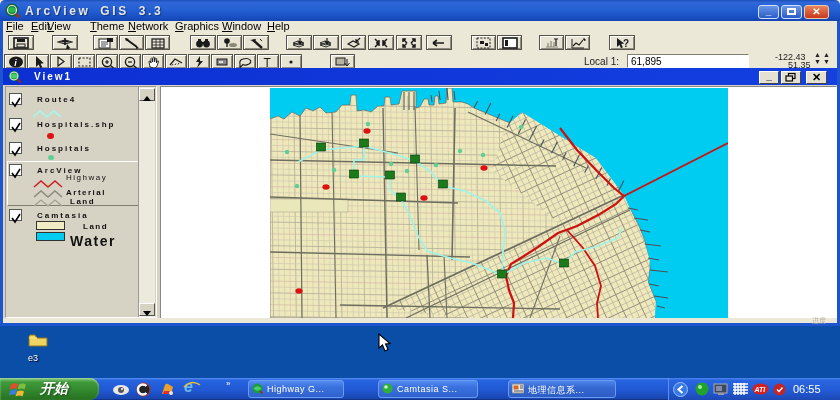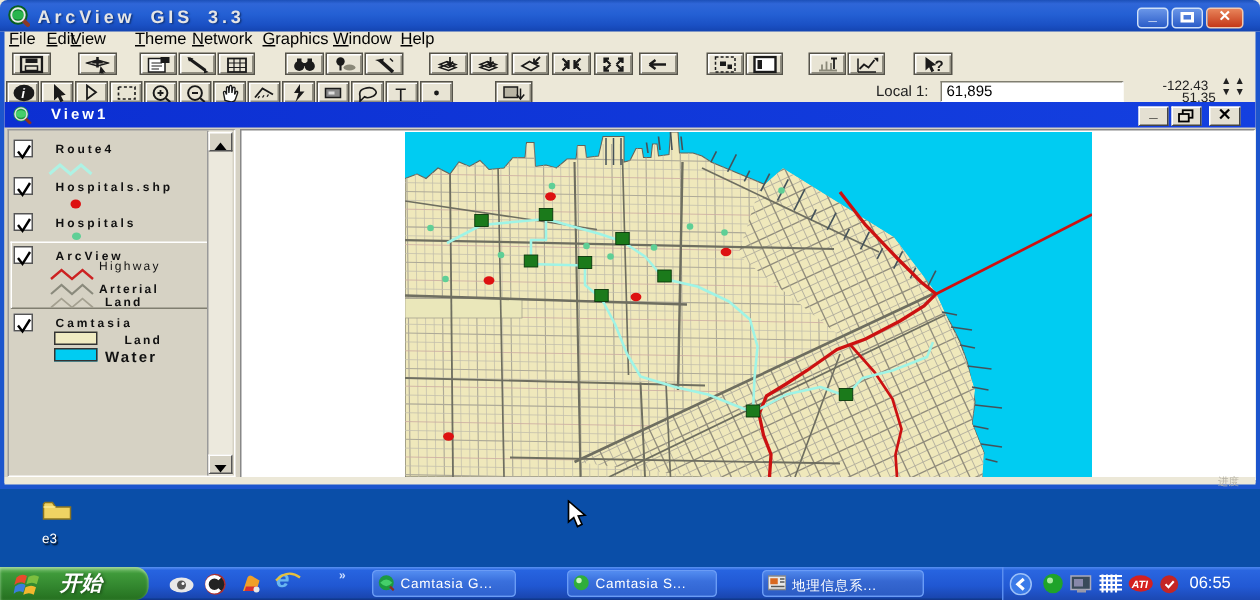--- a/index.html
+++ b/index.html
@@ -297,21 +297,21 @@
       <path d="M1 9 L8 3 L15 9 L22 3 L29 9" fill="none" stroke="#a4a090" stroke-width="1.1"></path>
     </svg></div>
 <div style="position:absolute;left:70px;top:197px;font-size:8px;font-weight:bold;letter-spacing:1.5px;color:#111;white-space:nowrap;">Land</div>
 <div style="position:absolute;left:9px;top:209px;width:13px;height:12px;background:#fff;border:1px solid #555;"><svg width="12" height="11" viewBox="0 0 12 11">
       <path d="M2 5 l3 4 l5 -8" stroke="#000" stroke-width="1.6" fill="none"></path>
     </svg></div>
 <div style="position:absolute;left:37px;top:211px;font-size:8px;font-weight:bold;letter-spacing:2px;color:#111;white-space:nowrap;">Camtasia</div>
 <div style="position:absolute;left:36px;top:221px;width:29px;height:9px;background:#f0ebc2;border:1px solid #333"></div>
 <div style="position:absolute;left:83px;top:222px;font-size:8px;font-weight:bold;letter-spacing:1.5px;color:#111;white-space:nowrap;">Land</div>
 <div style="position:absolute;left:36px;top:232px;width:29px;height:9px;background:#00ccf2;border:1px solid #333"></div>
-<div style="position:absolute;left:70px;top:233px;font-size:10px;font-weight:bold;letter-spacing:1.5px;color:#111;white-space:nowrap;">Water</div>
+<div style="position:absolute;left:70px;top:233px;font-size:14px;font-weight:bold;letter-spacing:1.5px;color:#111;white-space:nowrap;">Water</div>
 
 <div class="abs" style="left:138px;top:87px;width:17px;height:230px;background:#ece9dd;border-left:1px solid #999;"></div>
 <div class="abs" style="left:139px;top:88px;width:16px;height:13px;background:#d6d2c4;border:1px solid;border-color:#fff #555 #555 #fff;text-align:center;"><svg width="12" height="9" viewBox="0 0 12 9">
       <path d="M6 2 L10 7 L2 7 Z" fill="#000"></path>
     </svg></div>
 <div class="abs" style="left:139px;top:303px;width:16px;height:13px;background:#d6d2c4;border:1px solid;border-color:#fff #555 #555 #fff;text-align:center;"><svg width="12" height="9" viewBox="0 0 12 9">
       <path d="M2 2 L10 2 L6 7 Z" fill="#000"></path>
     </svg></div>
 
 <div class="abs" style="left:160px;top:86px;width:677px;height:234px;background:#fff;border:1px solid;border-color:#888 #fff #fff #888;"></div>
@@ -824,21 +824,21 @@
     <path d="M1 6 Q9 -2 17 4" stroke="#e8c03c" stroke-width="1.5" fill="none"></path>
   </svg>
 <span class="abs" style="left:226px;top:379px;color:#cfe0ff;font-size:8px;font-weight:bold;">»</span>
 
 <div class="abs" style="left:248px;top:380px;width:96px;height:18px;background:linear-gradient(180deg,#528cf0,#3a70dd 40%,#2f62cf);border-radius:3px;border:1px solid #6a9cf5;"></div>
 <svg width="11" height="11" style="position:absolute;left:252px;top:383px">
     <circle cx="5.5" cy="5.5" r="5" fill="#1c9a40"></circle>
     <path d="M1.5 5.5 q4-4.5 8 0 q-4 4.5-8 0" fill="#45cf6a"></path>
     <path d="M8 8 l2.5 2.5" stroke="#8a3020" stroke-width="1.6"></path>
   </svg>
-<span class="abs" style="left:267px;top:384px;color:#fff;font-size:9px;letter-spacing:0.5px;">Camtasia G...</span>
+<span class="abs" style="left:267px;top:384px;color:#fff;font-size:9px;letter-spacing:0.5px;">Highway G...</span>
 
 <div class="abs" style="left:378px;top:380px;width:100px;height:18px;background:linear-gradient(180deg,#528cf0,#3a70dd 40%,#2f62cf);border-radius:3px;border:1px solid #6a9cf5;"></div>
 <svg width="11" height="11" style="position:absolute;left:382px;top:383px">
     <circle cx="5.5" cy="5.5" r="5" fill="#2fae3a"></circle>
     <circle cx="4" cy="4" r="1.8" fill="#c8f5c0"></circle>
   </svg>
 <span class="abs" style="left:397px;top:384px;color:#fff;font-size:9px;letter-spacing:0.5px;">Camtasia S...</span>
 
 <div class="abs" style="left:508px;top:380px;width:108px;height:18px;background:linear-gradient(180deg,#4e86ea,#3668d2 40%,#2c5cc4);border-radius:3px;border:1px solid #6a9cf5;"></div>
 <svg width="12" height="11" style="position:absolute;left:512px;top:383px">

